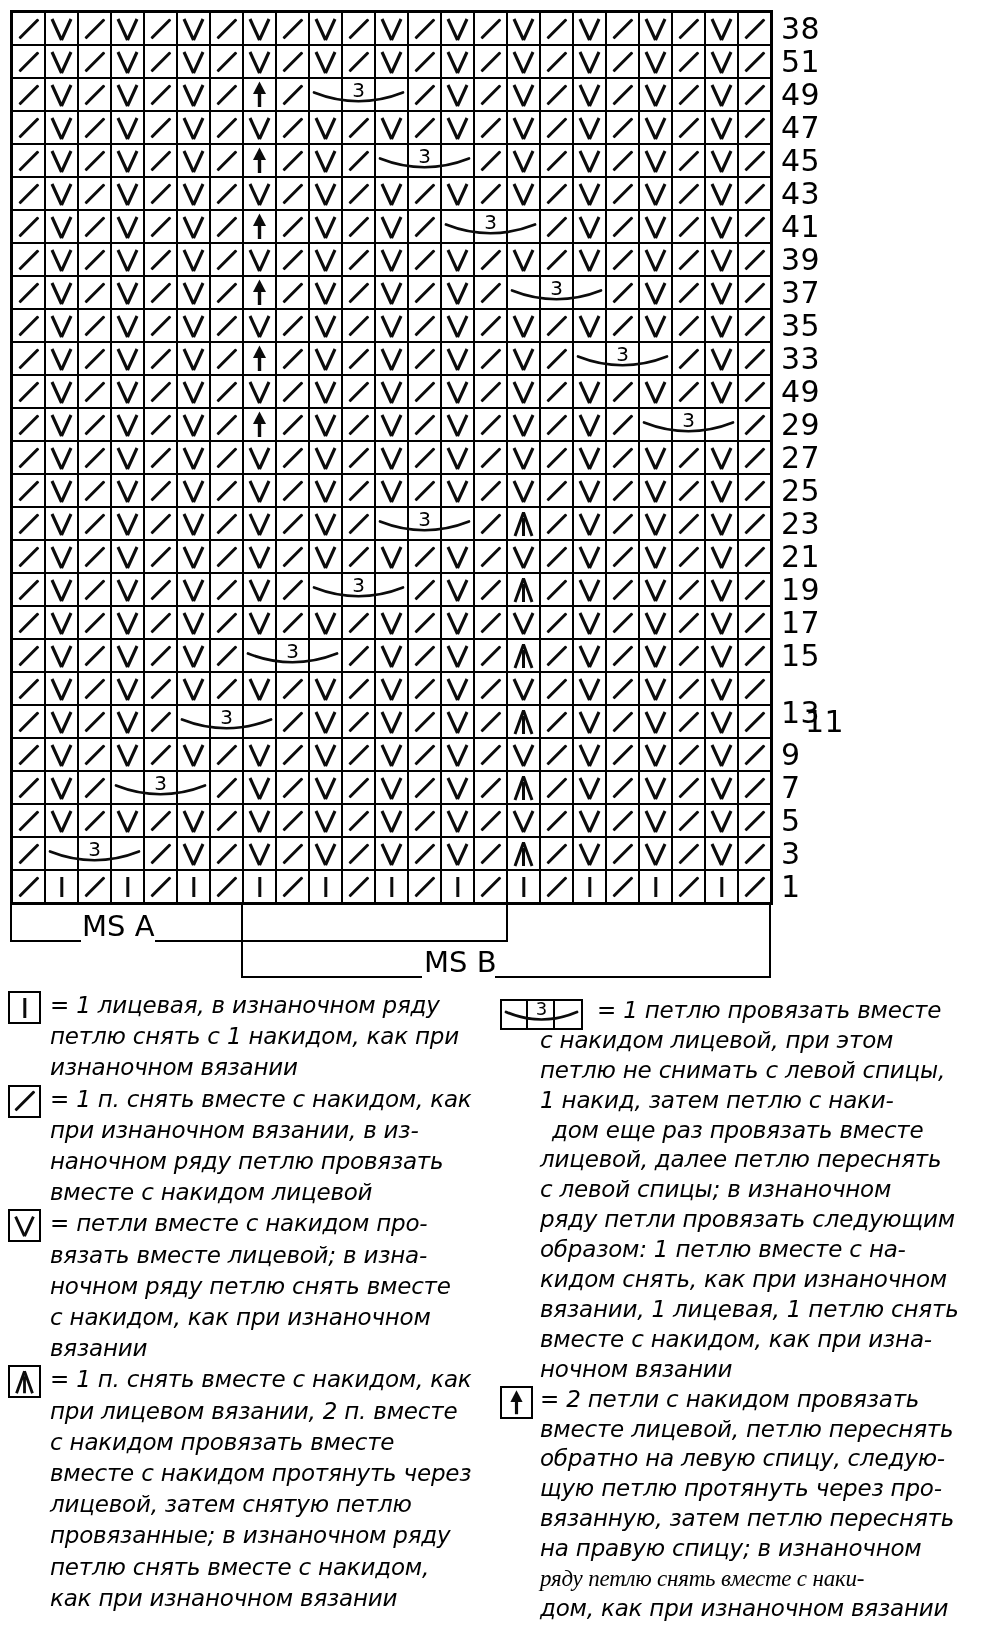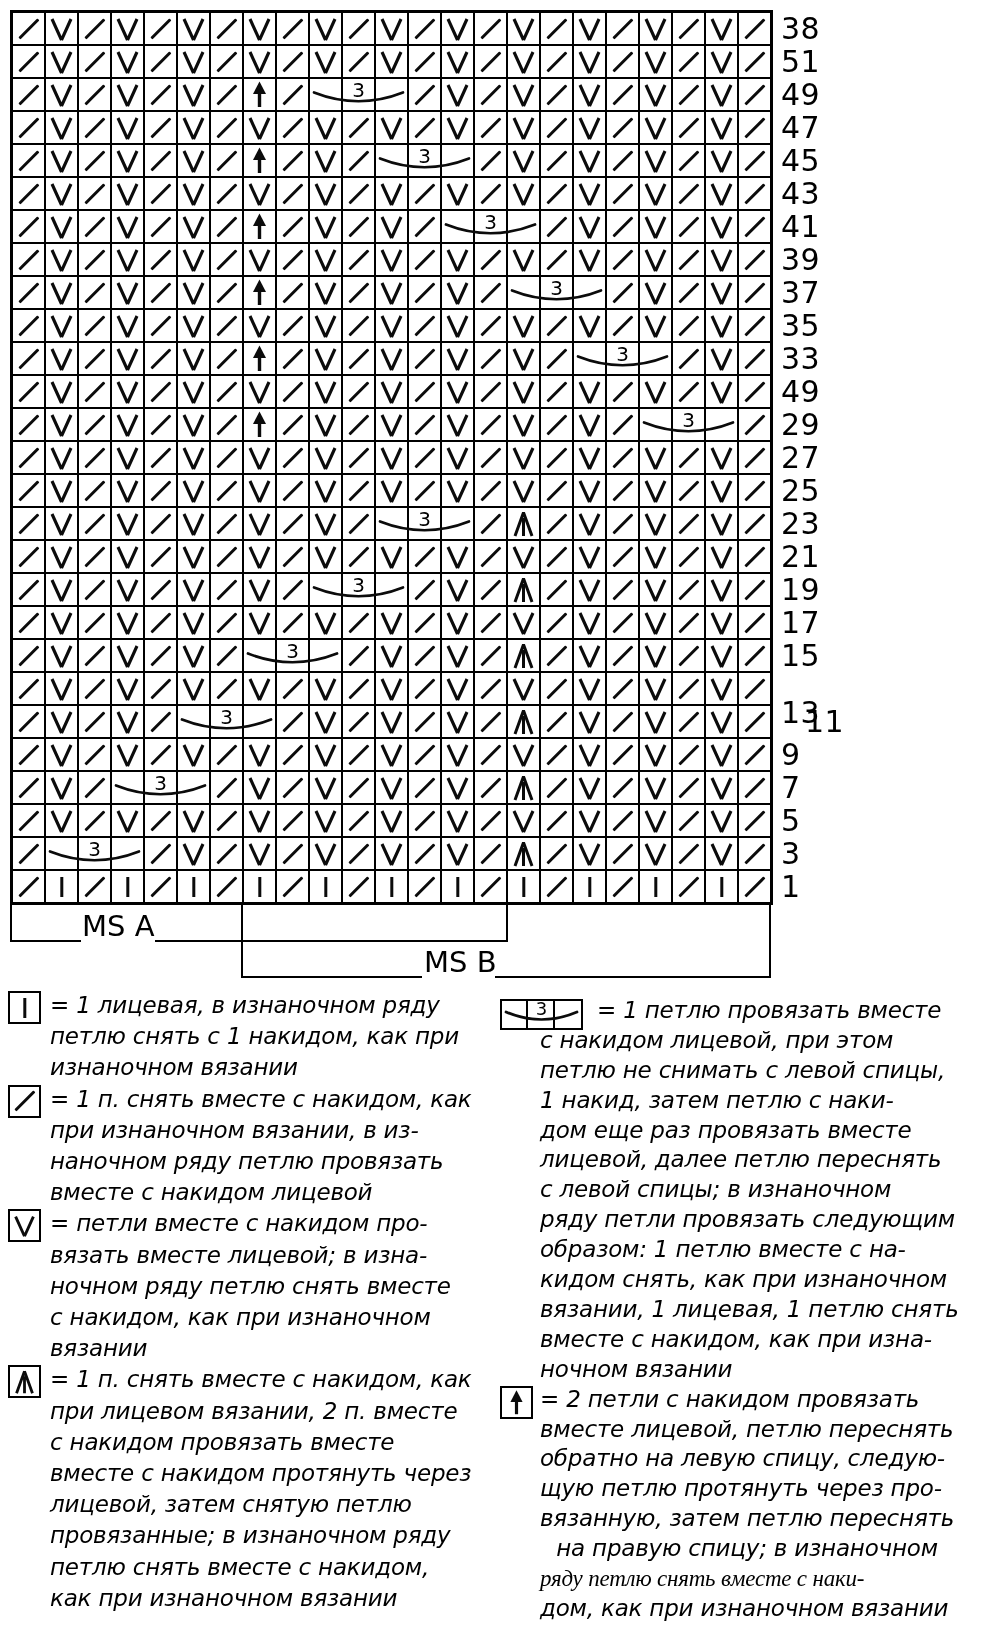--- a/index.html
+++ b/index.html
@@ -2523,21 +2523,21 @@
         <span class="wide-three">3</span>
         <svg class="arcw" viewBox="0 0 79 27">
           <path d="M4 11 Q39.5 26 75 11" stroke="#0b0b0b" stroke-width="2.7" fill="none" stroke-linecap="round"></path>
         </svg>
       </div>
       <div class="legend-entry" style="left: 540px; top: 996px;">
         <div class="lline" style="height: 29.9px; line-height: 29.9px; padding-left: 57px;">= 1 петлю провязать вместе</div>
         <div class="lline" style="height: 29.9px; line-height: 29.9px;">с накидом лицевой, при этом</div>
         <div class="lline" style="height: 29.9px; line-height: 29.9px;">петлю не снимать с левой спицы,</div>
         <div class="lline" style="height: 29.9px; line-height: 29.9px;">1 накид, затем петлю с наки-</div>
-        <div class="lline" style="height: 29.9px; line-height: 29.9px;">дом еще раз провязать вместе</div>
+        <div class="lline" style="height: 29.9px; line-height: 29.9px; margin-left: 12px;">дом еще раз провязать вместе</div>
         <div class="lline" style="height: 29.9px; line-height: 29.9px;">лицевой, далее петлю переснять</div>
         <div class="lline" style="height: 29.9px; line-height: 29.9px;">с левой спицы; в изнаночном</div>
         <div class="lline" style="height: 29.9px; line-height: 29.9px;">ряду петли провязать следующим</div>
         <div class="lline" style="height: 29.9px; line-height: 29.9px;">образом: 1 петлю вместе с на-</div>
         <div class="lline" style="height: 29.9px; line-height: 29.9px;">кидом снять, как при изнаночном</div>
         <div class="lline" style="height: 29.9px; line-height: 29.9px;">вязании, 1 лицевая, 1 петлю снять</div>
         <div class="lline" style="height: 29.9px; line-height: 29.9px;">вместе с накидом, как при изна-</div>
         <div class="lline" style="height: 29.9px; line-height: 29.9px;">ночном вязании</div>
       </div>
       <div class="symbox" style="left: 500px; top: 1385.7px;">
@@ -2545,18 +2545,18 @@
           <path d="M15.5 9 L15.5 28" stroke="#0b0b0b" stroke-width="3.4" fill="none"></path>
           <path d="M15.5 2.5 L9 15 L22 15 Z" fill="#0b0b0b"></path>
         </svg>
       </div>
       <div class="legend-entry" style="left: 540px; top: 1384.7px;">
         <div class="lline" style="height: 29.9px; line-height: 29.9px;">= 2 петли с накидом провязать</div>
         <div class="lline" style="height: 29.9px; line-height: 29.9px;">вместе лицевой, петлю переснять</div>
         <div class="lline" style="height: 29.9px; line-height: 29.9px;">обратно на левую спицу, следую-</div>
         <div class="lline" style="height: 29.9px; line-height: 29.9px;">щую петлю протянуть через про-</div>
         <div class="lline" style="height: 29.9px; line-height: 29.9px;">вязанную, затем петлю переснять</div>
-        <div class="lline" style="height: 29.9px; line-height: 29.9px; text-align: center;">на правую спицу; в изнаночном</div>
+        <div class="lline" style="height: 29.9px; line-height: 29.9px;">на правую спицу; в изнаночном</div>
         <div class="lline" style="height: 29.9px; line-height: 29.9px; font-family: Liberation Serif, serif;">ряду петлю снять вместе с наки-</div>
         <div class="lline" style="height: 29.9px; line-height: 29.9px;">дом, как при изнаночном вязании</div>
       </div>
     </div>
 </div>
 
 </body></html>

